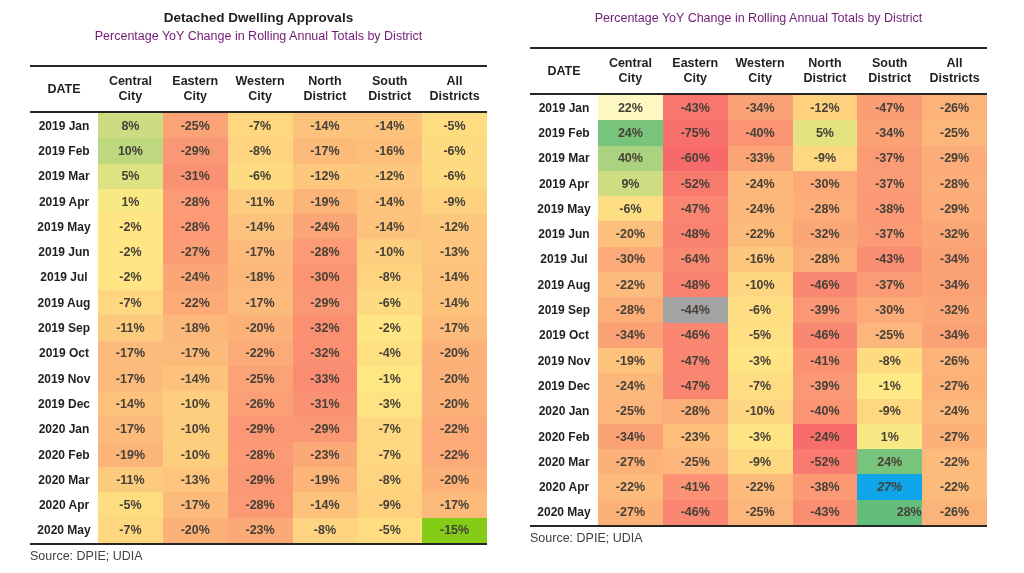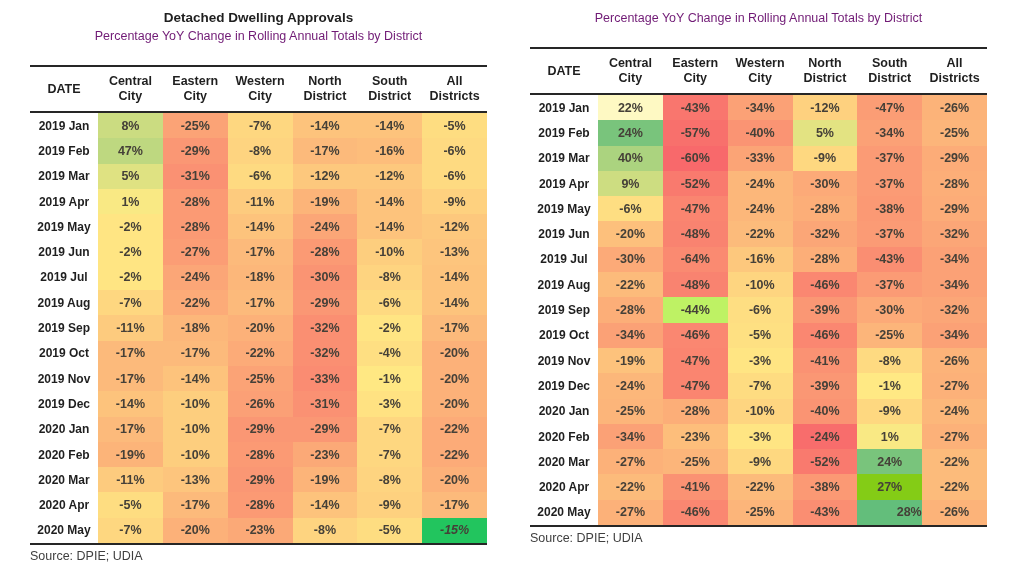--- a/index.html
+++ b/index.html
@@ -60,21 +60,21 @@
         <div class="hcell">All
 Districts</div>
         <div class="date-cell">2019 Jan</div>
         <div class="val-cell" style="background: rgb(203, 220, 129);">8%</div>
         <div class="val-cell" style="background: rgb(251, 163, 118);">-25%</div>
         <div class="val-cell" style="background: rgb(254, 215, 128);">-7%</div>
         <div class="val-cell" style="background: rgb(253, 195, 124);">-14%</div>
         <div class="val-cell" style="background: rgb(253, 195, 124);">-14%</div>
         <div class="val-cell" style="background: rgb(254, 221, 129);">-5%</div>
         <div class="date-cell">2019 Feb</div>
-        <div class="val-cell" style="background: rgb(190, 216, 128);">47%</div>
+        <div class="val-cell" style="background: rgb(190, 216, 128);">10%</div>
         <div class="val-cell" style="background: rgb(250, 151, 116);">-29%</div>
         <div class="val-cell" style="background: rgb(254, 212, 128);">-8%</div>
         <div class="val-cell" style="background: rgb(252, 186, 123);">-17%</div>
         <div class="val-cell" style="background: rgb(253, 189, 123);">-16%</div>
         <div class="val-cell" style="background: rgb(254, 218, 129);">-6%</div>
         <div class="date-cell">2019 Mar</div>
         <div class="val-cell" style="background: rgb(223, 226, 130);">5%</div>
         <div class="val-cell" style="background: rgb(250, 145, 115);">-31%</div>
         <div class="val-cell" style="background: rgb(254, 218, 129);">-6%</div>
         <div class="val-cell" style="background: rgb(253, 200, 125);">-12%</div>
@@ -170,21 +170,21 @@
         <div class="val-cell" style="background: rgb(251, 154, 116);">-28%</div>
         <div class="val-cell" style="background: rgb(253, 195, 124);">-14%</div>
         <div class="val-cell" style="background: rgb(254, 209, 127);">-9%</div>
         <div class="val-cell" style="background: rgb(252, 186, 123);">-17%</div>
         <div class="date-cell">2020 May</div>
         <div class="val-cell" style="background: rgb(254, 215, 128);">-7%</div>
         <div class="val-cell" style="background: rgb(252, 177, 121);">-20%</div>
         <div class="val-cell" style="background: rgb(251, 169, 119);">-23%</div>
         <div class="val-cell" style="background: rgb(254, 212, 128);">-8%</div>
         <div class="val-cell" style="background: rgb(254, 221, 129);">-5%</div>
-        <div class="val-cell" style="background: #22c55e; font-style: italic;">-15%</div>
+        <div class="val-cell" style="background: #84cc16;">-15%</div>
       </div>
     <div class="source-note">Source: DPIE; UDIA</div>
   </div>
 
   <div class="table-block right">
     <div class="tbl-subtitle">Percentage YoY Change in Rolling Annual Totals by District</div>
     <div class="heatmap-grid">
         <div class="hcell">DATE</div>
         <div class="hcell">Central
 City</div>
@@ -200,21 +200,21 @@
 Districts</div>
         <div class="date-cell">2019 Jan</div>
         <div class="val-cell" style="background: #fef9c3;">22%</div>
         <div class="val-cell" style="background: rgb(249, 118, 110);">-43%</div>
         <div class="val-cell" style="background: rgb(251, 161, 118);">-34%</div>
         <div class="val-cell" style="background: rgb(254, 209, 127);">-12%</div>
         <div class="val-cell" style="background: rgb(251, 157, 117);">-47%</div>
         <div class="val-cell" style="background: rgb(252, 179, 121);">-26%</div>
         <div class="date-cell">2019 Feb</div>
         <div class="val-cell" style="background: rgb(121, 196, 124);">24%</div>
-        <div class="val-cell" style="background: rgb(248, 112, 108);">-57%</div>
+        <div class="val-cell" style="background: rgb(248, 112, 108);">-75%</div>
         <div class="val-cell" style="background: rgb(250, 148, 115);">-40%</div>
         <div class="val-cell" style="background: rgb(227, 227, 130);">5%</div>
         <div class="val-cell" style="background: rgb(251, 161, 118);">-34%</div>
         <div class="val-cell" style="background: rgb(252, 181, 122);">-25%</div>
         <div class="date-cell">2019 Mar</div>
         <div class="val-cell" style="background: rgb(171, 211, 127);">40%</div>
         <div class="val-cell" style="background: rgb(248, 105, 107);">-60%</div>
         <div class="val-cell" style="background: rgb(251, 164, 118);">-33%</div>
         <div class="val-cell" style="background: rgb(254, 216, 128);">-9%</div>
         <div class="val-cell" style="background: rgb(251, 155, 117);">-37%</div>
@@ -249,21 +249,21 @@
         <div class="val-cell" style="background: rgb(251, 161, 118);">-34%</div>
         <div class="date-cell">2019 Aug</div>
         <div class="val-cell" style="background: rgb(252, 187, 123);">-22%</div>
         <div class="val-cell" style="background: rgb(249, 131, 112);">-48%</div>
         <div class="val-cell" style="background: rgb(254, 213, 128);">-10%</div>
         <div class="val-cell" style="background: rgb(250, 135, 113);">-46%</div>
         <div class="val-cell" style="background: rgb(251, 155, 117);">-37%</div>
         <div class="val-cell" style="background: rgb(251, 161, 118);">-34%</div>
         <div class="date-cell">2019 Sep</div>
         <div class="val-cell" style="background: rgb(252, 174, 120);">-28%</div>
-        <div class="val-cell" style="background: #bef264;">-44%</div>
+        <div class="val-cell" style="background: #a3a3a3;">-44%</div>
         <div class="val-cell" style="background: rgb(254, 222, 130);">-6%</div>
         <div class="val-cell" style="background: rgb(250, 151, 116);">-39%</div>
         <div class="val-cell" style="background: rgb(252, 170, 120);">-30%</div>
         <div class="val-cell" style="background: rgb(251, 166, 119);">-32%</div>
         <div class="date-cell">2019 Oct</div>
         <div class="val-cell" style="background: rgb(251, 161, 118);">-34%</div>
         <div class="val-cell" style="background: rgb(250, 135, 113);">-46%</div>
         <div class="val-cell" style="background: rgb(254, 224, 130);">-5%</div>
         <div class="val-cell" style="background: rgb(250, 135, 113);">-46%</div>
         <div class="val-cell" style="background: rgb(252, 181, 122);">-25%</div>
@@ -301,21 +301,21 @@
         <div class="val-cell" style="background: rgb(252, 181, 122);">-25%</div>
         <div class="val-cell" style="background: rgb(254, 216, 128);">-9%</div>
         <div class="val-cell" style="background: rgb(249, 122, 110);">-52%</div>
         <div class="val-cell" style="background: rgb(121, 196, 124);">24%</div>
         <div class="val-cell" style="background: rgb(252, 187, 123);">-22%</div>
         <div class="date-cell">2020 Apr</div>
         <div class="val-cell" style="background: rgb(252, 187, 123);">-22%</div>
         <div class="val-cell" style="background: rgb(250, 146, 115);">-41%</div>
         <div class="val-cell" style="background: rgb(252, 187, 123);">-22%</div>
         <div class="val-cell" style="background: rgb(251, 153, 116);">-38%</div>
-        <div class="val-cell" style="background: #84cc16;">27%</div>
+        <div class="val-cell" style="background: #0ea5e9; font-style: italic;">27%</div>
         <div class="val-cell" style="background: rgb(252, 187, 123);">-22%</div>
         <div class="date-cell">2020 May</div>
         <div class="val-cell" style="background: rgb(252, 177, 121);">-27%</div>
         <div class="val-cell" style="background: rgb(250, 135, 113);">-46%</div>
         <div class="val-cell" style="background: rgb(252, 181, 122);">-25%</div>
         <div class="val-cell" style="background: rgb(250, 142, 114);">-43%</div>
         <div class="val-cell" style="background: rgb(99, 190, 123); padding-left: 39px;">28%</div>
         <div class="val-cell" style="background: rgb(252, 179, 121);">-26%</div>
       </div>
     <div class="source-note">Source: DPIE; UDIA</div>

